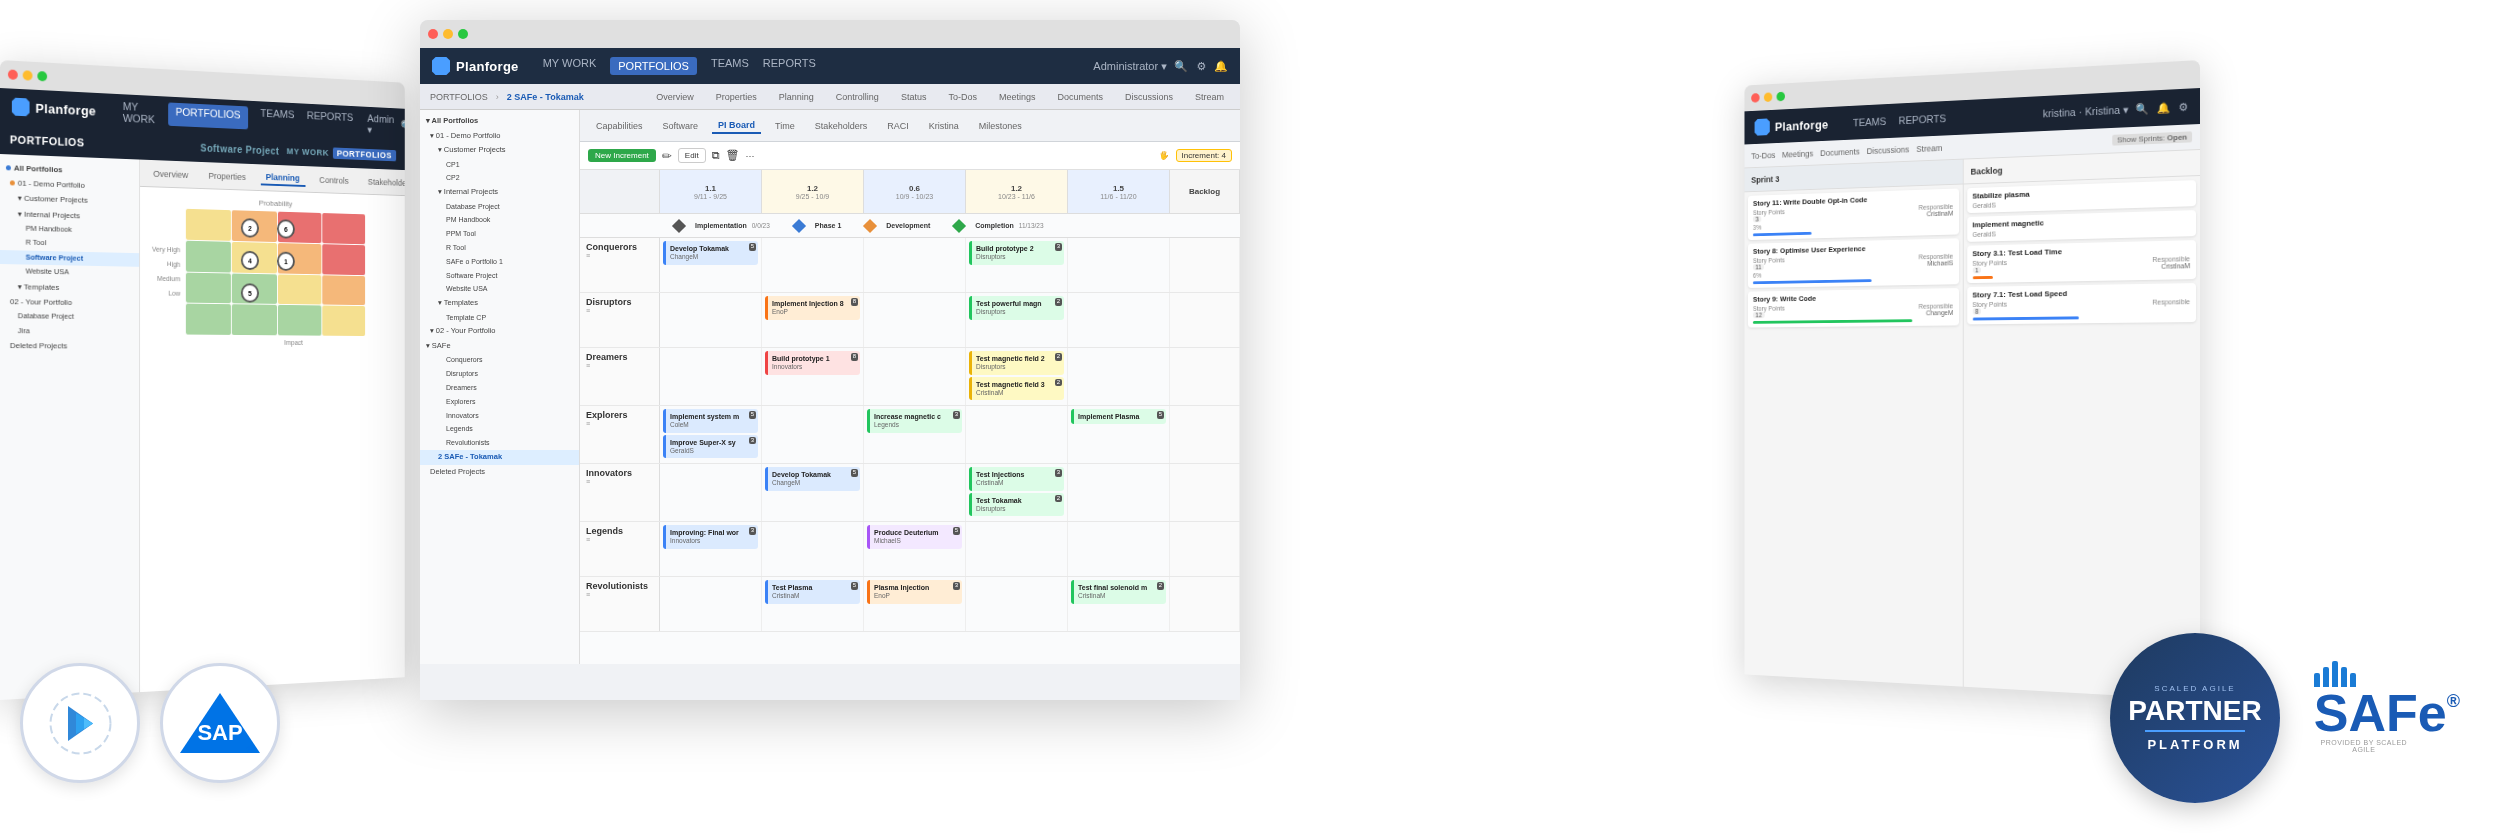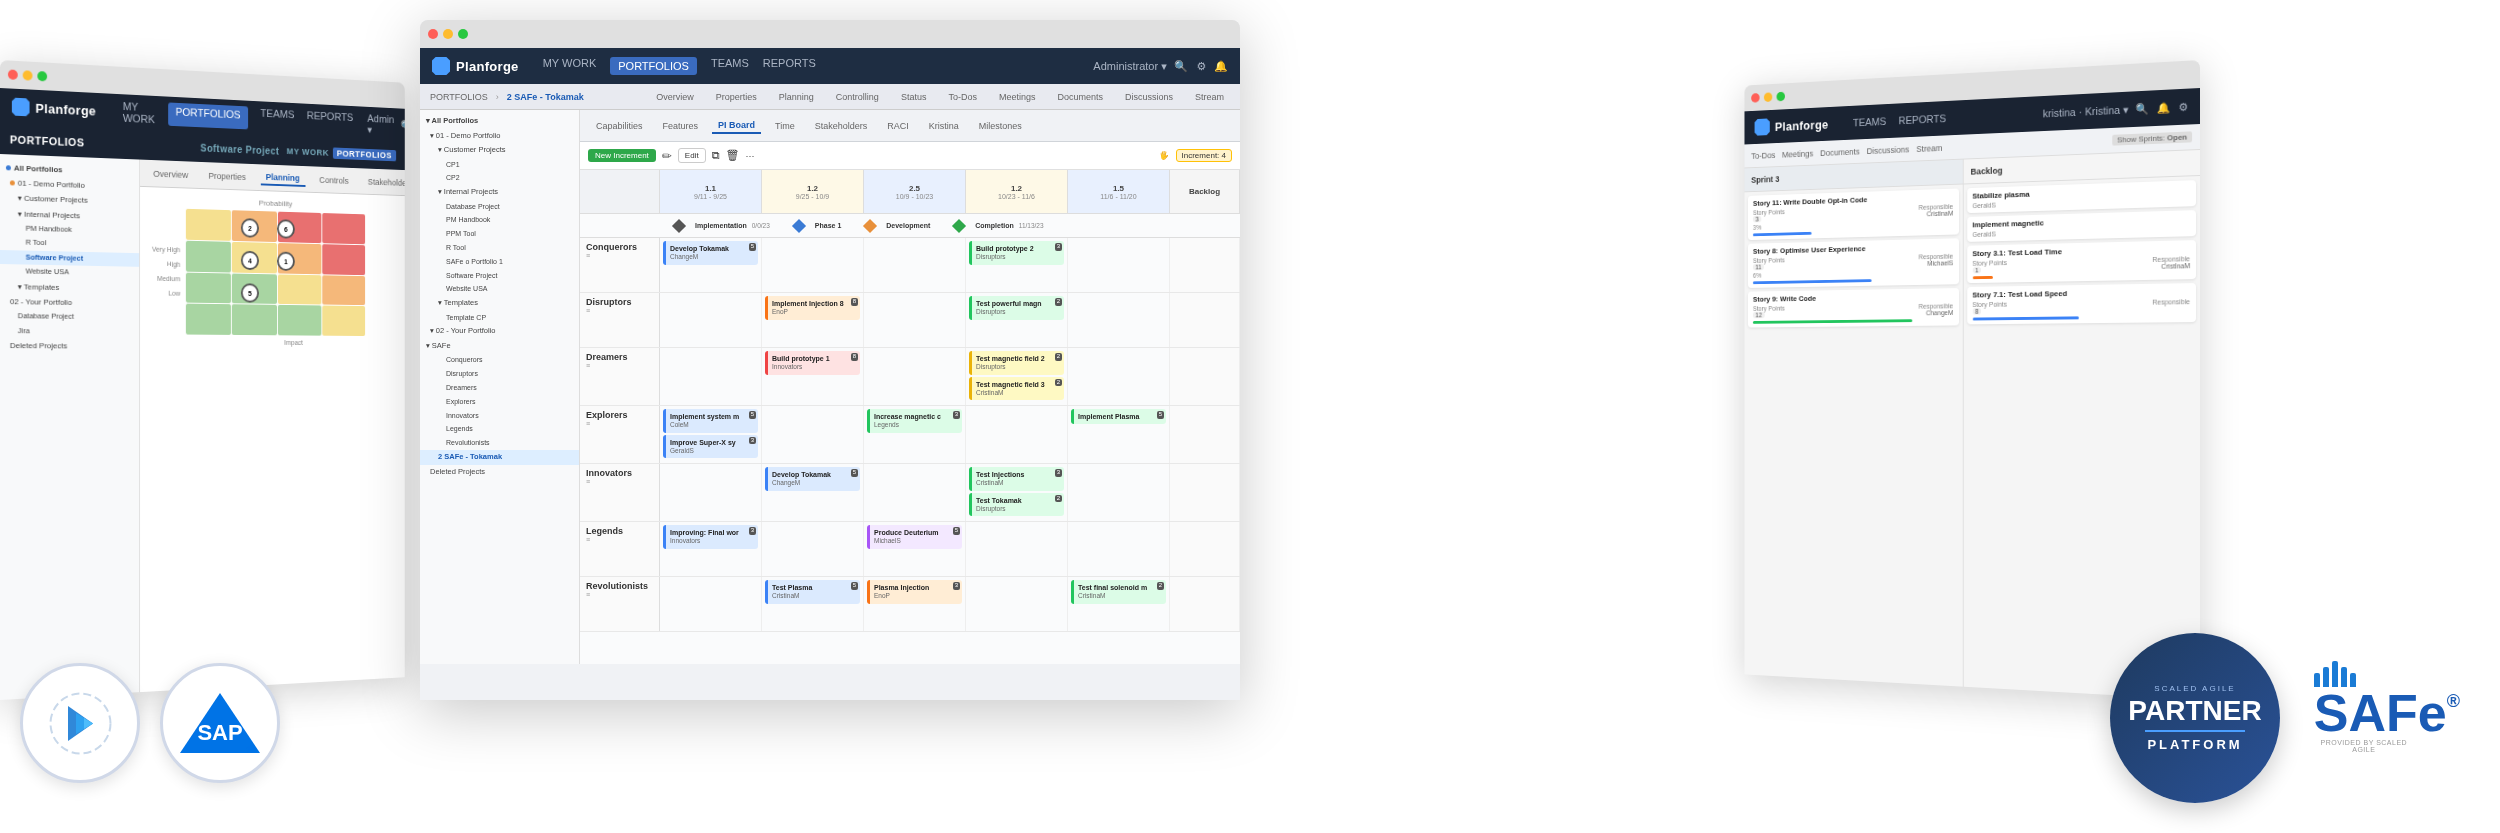--- a/index.html
+++ b/index.html
@@ -832,21 +832,21 @@
           </div>
         <div class="tree-item" style="padding-left:10px;">
             <span style="font-size:7.5px;">Deleted Projects</span>
           </div>
       </div>
 
       <div class="center-main">
 
         <div class="pi-board-nav">
           <span class="pi-tab">Capabilities</span>
-          <span class="pi-tab">Features</span>
+          <span class="pi-tab">Software</span>
           <span class="pi-tab active">PI Board</span>
           <span class="pi-tab">Time</span>
           <span class="pi-tab">Stakeholders</span>
           <span class="pi-tab">RACI</span>
           <span class="pi-tab">Kristina</span>
           <span class="pi-tab">Milestones</span>
         </div>
 
         <div class="toolbar-row">
           <button class="btn-green">New Increment</button>
@@ -866,21 +866,21 @@
             <div class="tl-sprints">
               <div class="sprint-col sprint1">
                 <span class="sprint-name">1.1</span>
                 <span class="sprint-date">9/11 - 9/25</span>
               </div>
               <div class="sprint-col sprint2">
                 <span class="sprint-name">1.2</span>
                 <span class="sprint-date">9/25 - 10/9</span>
               </div>
               <div class="sprint-col sprint1">
-                <span class="sprint-name">2.5</span>
+                <span class="sprint-name">0.6</span>
                 <span class="sprint-date">10/9 - 10/23</span>
               </div>
               <div class="sprint-col sprint2">
                 <span class="sprint-name">1.2</span>
                 <span class="sprint-date">10/23 - 11/6</span>
               </div>
               <div class="sprint-col sprint1">
                 <span class="sprint-name">1.5</span>
                 <span class="sprint-date">11/6 - 11/20</span>
               </div>

